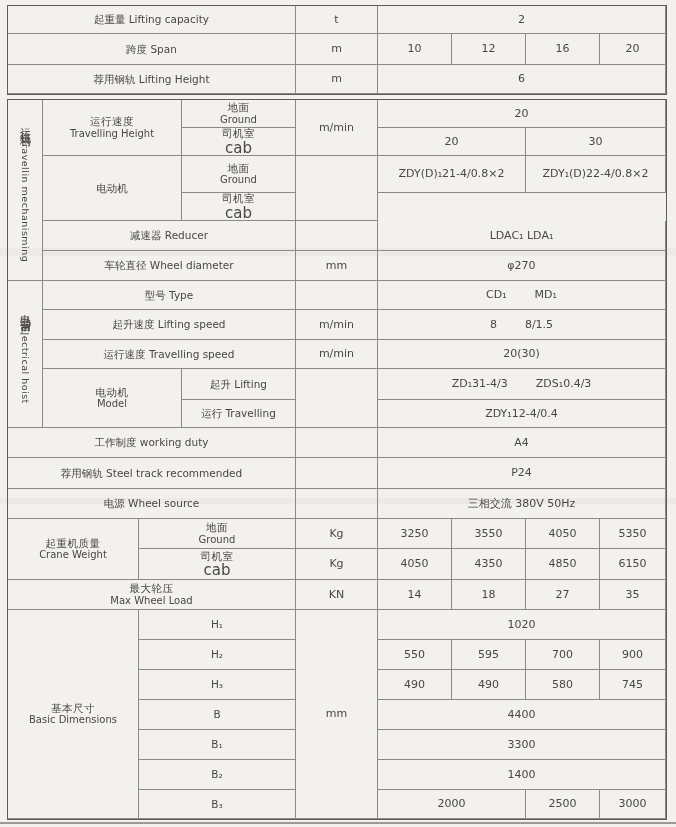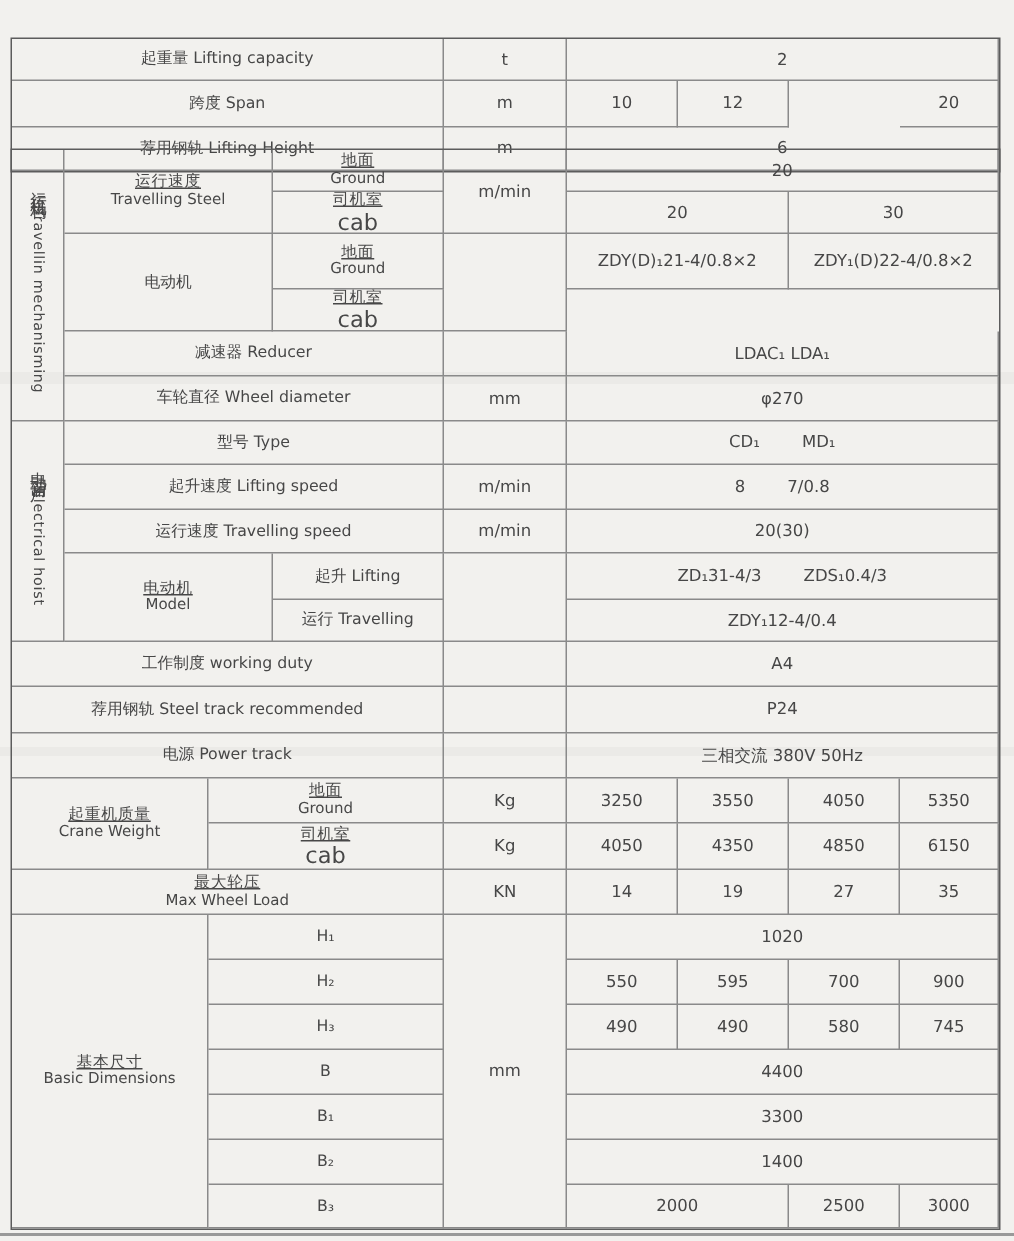--- a/index.html
+++ b/index.html
@@ -16,31 +16,31 @@
     color:var(--ink);
   }
   .streak{position:absolute;left:0;width:676px;pointer-events:none;}
   .tbl{
     position:absolute;left:7px;width:658px;
     display:grid;
     grid-template-columns:35px 96px 43px 114px 82px 74px 74px 74px 66px;
     border:1px solid var(--outer);
     background:transparent;
   }
-  .tblA{top:5px;grid-template-rows:28px 31px 29px;margin-top:20px;}
+  .tblA{top:5px;grid-template-rows:28px 31px 29px;}
   .tblB{top:99px;grid-template-rows:28px 28px 37px 28px 30px 30px 29px 30px 29px 31px 28px 30px 31px 30px 30px 31px 30px 30px 30px 30px 30px 30px 30px 29px;}
   .c{
     border-right:1px solid var(--line);
     border-bottom:1px solid var(--line);
     display:flex;flex-direction:column;align-items:center;justify-content:center;
     text-align:center;font-size:11px;line-height:1.2;overflow:hidden;
     padding:1px 2px;box-sizing:border-box;
   }
   .c.lab{font-size:10.5px;}
-  .zh{letter-spacing:.5px;text-decoration:underline;}
+  .zh{letter-spacing:.5px;}
   .en{font-size:10px;}
   .cab{font-size:15px;line-height:1;margin-top:1px;}
   .pair{display:flex;flex-direction:row;gap:28px;align-items:center;justify-content:center;}
   .vlabel{writing-mode:vertical-rl;display:flex;flex-direction:row;align-items:center;justify-content:center;}
   .vzh{text-orientation:upright;font-size:11px;letter-spacing:3px;}
   .ven{text-orientation:sideways;font-size:9.5px;margin-top:9px;letter-spacing:.5px;}
   .rule{position:absolute;left:0;top:822px;width:676px;height:2px;background:#999;}
 </style>
 </head>
 <body>
@@ -50,39 +50,40 @@
 
 <div class="tbl tblA">
   <div class="c lab" style="grid-area:1/1/2/5">起重量 Lifting capacity</div>
   <div class="c" style="grid-area:1/5/2/6">t</div>
   <div class="c" style="grid-area:1/6/2/10">2</div>
 
   <div class="c lab" style="grid-area:2/1/3/5">跨度 Span</div>
   <div class="c" style="grid-area:2/5/3/6">m</div>
   <div class="c" style="grid-area:2/6/3/7">10</div>
   <div class="c" style="grid-area:2/7/3/8">12</div>
+  <div class="c" style="grid-area:2/8/3/9">16</div>
   <div class="c" style="grid-area:2/9/3/10">20</div>
 
   <div class="c lab" style="grid-area:3/1/4/5">荐用钢轨 Lifting Height</div>
   <div class="c" style="grid-area:3/5/4/6">m</div>
   <div class="c" style="grid-area:3/6/4/10">6</div>
 </div>
 
 <div class="tbl tblB">
 
   <div class="c" style="grid-area:1/1/7/2">
     <div class="vlabel">
       <span class="vzh">运行机构</span>
       <span class="ven">Travellin mechanisming</span>
     </div>
   </div>
 
   <div class="c lab" style="grid-area:1/2/3/4">
     <span class="zh">运行速度</span>
-    <span class="en">Travelling Steel</span>
+    <span class="en">Travelling Height</span>
   </div>
   <div class="c lab" style="grid-area:1/4/2/5">
     <span class="zh">地面</span>
     <span class="en">Ground</span>
   </div>
   <div class="c" style="grid-area:1/5/3/6">m/min</div>
   <div class="c" style="grid-area:1/6/2/10">20</div>
 
   <div class="c lab" style="grid-area:2/4/3/5">
     <span class="zh">司机室</span>
@@ -127,21 +128,21 @@
       <span>CD₁</span>
       <span>MD₁</span>
     </div>
   </div>
 
   <div class="c lab" style="grid-area:8/2/9/5">起升速度 Lifting speed</div>
   <div class="c" style="grid-area:8/5/9/6">m/min</div>
   <div class="c" style="grid-area:8/6/9/10">
     <div class="pair">
       <span>8</span>
-      <span>7/0.8</span>
+      <span>8/1.5</span>
     </div>
   </div>
 
   <div class="c lab" style="grid-area:9/2/10/5">运行速度 Travelling speed</div>
   <div class="c" style="grid-area:9/5/10/6">m/min</div>
   <div class="c" style="grid-area:9/6/10/10">20(30)</div>
 
   <div class="c lab" style="grid-area:10/2/12/4">
     <span class="zh">电动机</span>
     <span class="en">Model</span>
@@ -158,21 +159,21 @@
   <div class="c" style="grid-area:11/6/12/10">ZDY₁12-4/0.4</div>
 
   <div class="c lab" style="grid-area:12/1/13/5">工作制度 working duty</div>
   <div class="c" style="grid-area:12/5/13/6"></div>
   <div class="c" style="grid-area:12/6/13/10">A4</div>
 
   <div class="c lab" style="grid-area:13/1/14/5">荐用钢轨 Steel track recommended</div>
   <div class="c" style="grid-area:13/5/14/6"></div>
   <div class="c" style="grid-area:13/6/14/10">P24</div>
 
-  <div class="c lab" style="grid-area:14/1/15/5">电源 Power track</div>
+  <div class="c lab" style="grid-area:14/1/15/5">电源 Wheel source</div>
   <div class="c" style="grid-area:14/5/15/6"></div>
   <div class="c" style="grid-area:14/6/15/10">三相交流 380V 50Hz</div>
 
   <div class="c lab" style="grid-area:15/1/17/3">
     <span class="zh">起重机质量</span>
     <span class="en">Crane Weight</span>
   </div>
   <div class="c lab" style="grid-area:15/3/16/5">
     <span class="zh">地面</span>
     <span class="en">Ground</span>
@@ -192,21 +193,21 @@
   <div class="c" style="grid-area:16/7/17/8">4350</div>
   <div class="c" style="grid-area:16/8/17/9">4850</div>
   <div class="c" style="grid-area:16/9/17/10">6150</div>
 
   <div class="c" style="grid-area:17/5/18/6">KN</div>
   <div class="c lab" style="grid-area:17/1/18/5">
     <span class="zh">最大轮压</span>
     <span class="en">Max Wheel Load</span>
   </div>
   <div class="c" style="grid-area:17/6/18/7">14</div>
-  <div class="c" style="grid-area:17/7/18/8">19</div>
+  <div class="c" style="grid-area:17/7/18/8">18</div>
   <div class="c" style="grid-area:17/8/18/9">27</div>
   <div class="c" style="grid-area:17/9/18/10">35</div>
 
   <div class="c lab" style="grid-area:18/1/25/3">
     <span class="zh">基本尺寸</span>
     <span class="en">Basic Dimensions</span>
   </div>
   <div class="c" style="grid-area:18/5/25/6">mm</div>
 
   <div class="c lab" style="grid-area:18/3/19/5">H₁</div>

